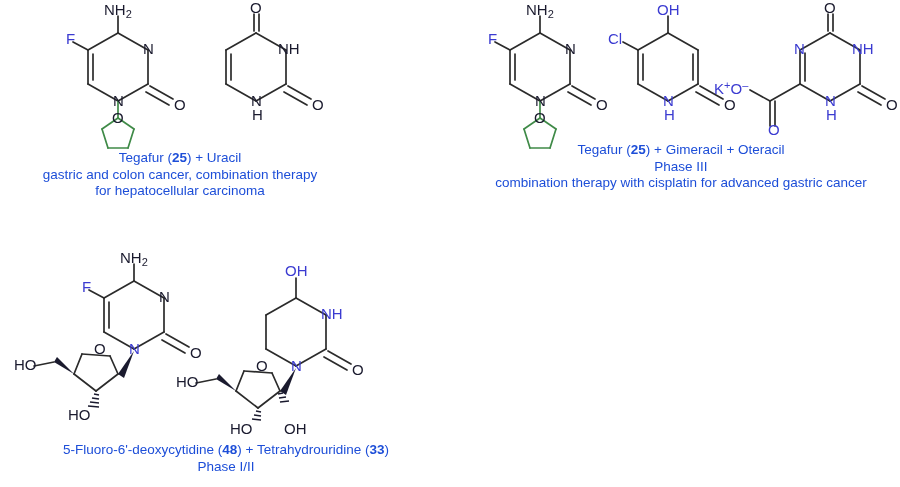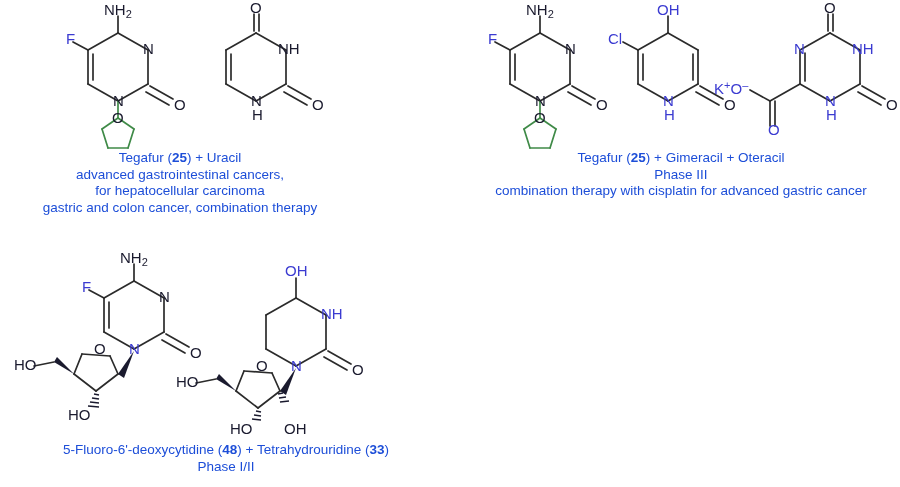--- a/index.html
+++ b/index.html
@@ -87,23 +87,22 @@
       <text class="atom atom-dark" x="241" y="104">N</text>
       <text class="atom atom-dark" x="242" y="118">H</text>
       <text class="atom atom-dark" x="302" y="108">O</text>
     </g>
   </svg>
 
   <div class="caption" style="margin-top:18px;">
     <div>
       <span>Tegafur (</span><b>25</b><span>) + Uracil</span>
     </div>
-    <div>advanced gastrointestinal cancers,</div>
+    <div>gastric and colon cancer, combination therapy</div>
     <div>for hepatocellular carcinoma</div>
-    <div>gastric and colon cancer, combination therapy</div>
   </div>
 </div>
 
 <div class="panel" style="left:462px;top:2px;width:438px;">
 
   <svg width="438" height="140" viewBox="0 0 438 140">
 
     <g>
       <path class="bond" d="M 48,48 L 48,82"></path>
       <path class="bond" d="M 53,52 L 53,78"></path>
@@ -177,21 +176,21 @@
       <text class="atom atom-blue" x="332" y="52">N</text>
       <text class="atom atom-blue" x="390" y="52">NH</text>
       <text class="atom atom-blue" x="363" y="104">N</text>
       <text class="atom atom-blue" x="364" y="118">H</text>
       <text class="atom atom-dark" x="424" y="108">O</text>
       <text class="atom atom-blue" x="306" y="133">O</text>
       <text class="atom atom-blue" x="252" y="92">K<tspan class="atom-sub" dy="-5">+</tspan><tspan dy="5">O</tspan><tspan class="atom-sub" dy="-5">–</tspan></text>
     </g>
   </svg>
 
-  <div class="caption" style="margin-top:8px;">
+  <div class="caption" style="margin-top:0;">
     <div>
       <span>Tegafur (</span><b>25</b><span>)    +    Gimeracil    +    Oteracil</span>
     </div>
     <div>Phase III</div>
     <div>combination therapy with cisplatin for advanced gastric cancer</div>
   </div>
 </div>
 
 <div class="panel" style="left:6px;top:248px;width:440px;">
 

